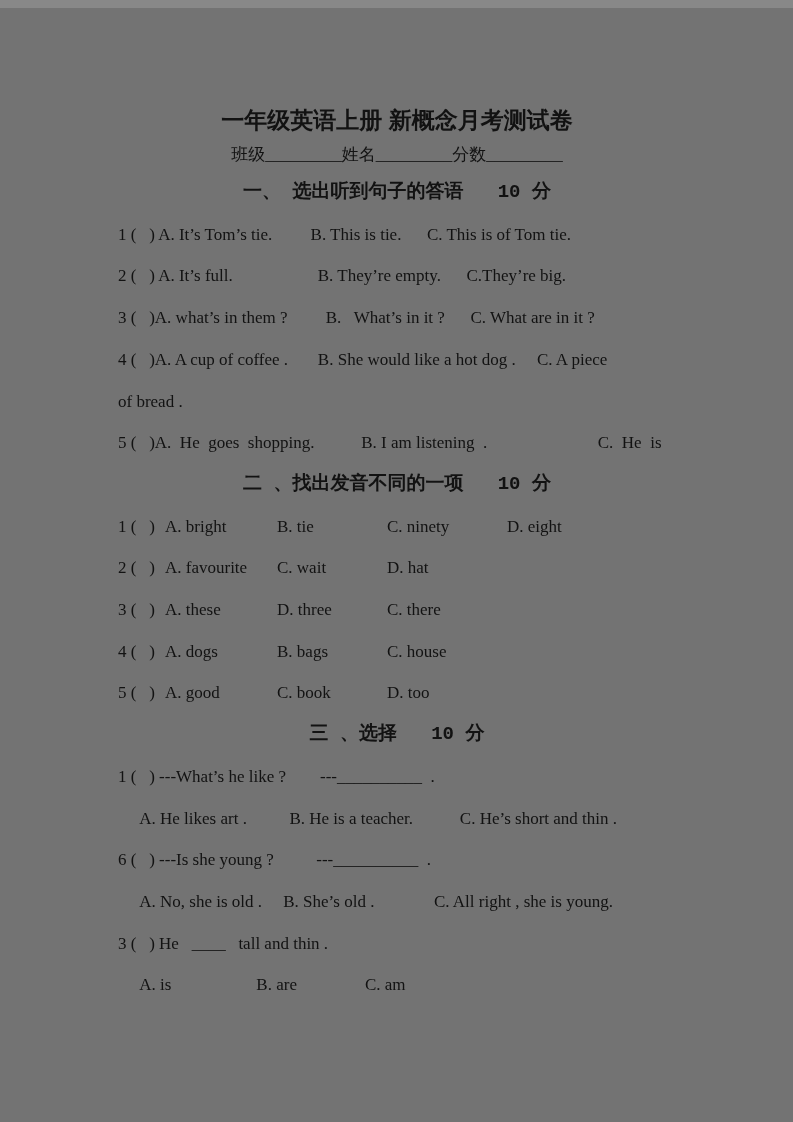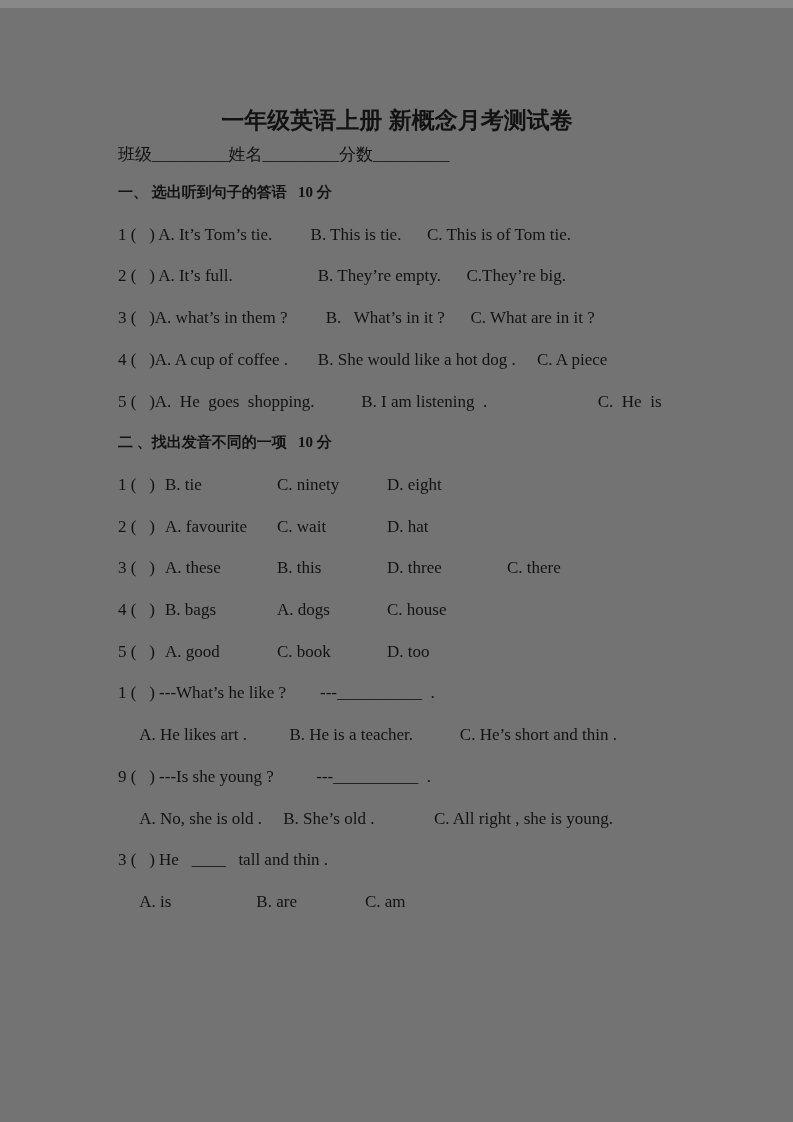--- a/index.html
+++ b/index.html
@@ -17,31 +17,32 @@
   }
   .doc-title {
     text-align:center;
     font-family:"Liberation Sans","DejaVu Sans",sans-serif;
     font-weight:bold;
     font-size:23px;
     line-height:33px;
     white-space:pre-wrap;
   }
   .name-line {
-    text-align:left;
+    text-align:center;
     font-size:17px;
     line-height:35px;
     white-space:pre-wrap;
   }
   .sec-h {
-    font-family:Liberation Serif, serif;
+    font-family:Liberation Mono, monospace;
     font-weight:bold;
-    font-size:15px;
+    font-size:19px;
     line-height:41.7px;
     white-space:pre-wrap;
+    text-align:center;
   }
   .line {
     line-height:41.7px;
     white-space:pre-wrap;
   }
   .opt-row {
     display:grid;
     grid-template-columns:47px 112px 110px 120px auto;
     line-height:41.7px;
   }
@@ -54,56 +55,58 @@
 
   <div class="doc-title">一年级英语上册 新概念月考测试卷</div>
 
   <div class="name-line">班级_________姓名_________分数_________</div>
 
   <div class="sec-h">一、 选出听到句子的答语   10 分</div>
   <div class="line">1 (   ) A. It’s Tom’s tie.         B. This is tie.      C. This is of Tom tie.</div>
   <div class="line">2 (   ) A. It’s full.                    B. They’re empty.      C.They’re big.</div>
   <div class="line">3 (   )A. what’s in them ?         B.   What’s in it ?      C. What are in it ?</div>
   <div class="line">4 (   )A. A cup of coffee .       B. She would like a hot dog .     C. A piece</div>
+  <div class="line">of bread .</div>
   <div class="line">5 (   )A.  He  goes  shopping.           B. I am listening  .                          C.  He  is</div>
 
   <div class="sec-h">二 、找出发音不同的一项   10 分</div>
 
   <div class="opt-row">
     <span>1 (   )</span>
+    <span>A. bright</span>
     <span>B. tie</span>
     <span>C. ninety</span>
     <span>D. eight</span>
   </div>
   <div class="opt-row">
     <span>2 (   )</span>
     <span>A. favourite</span>
     <span>C. wait</span>
     <span>D. hat</span>
   </div>
   <div class="opt-row">
     <span>3 (   )</span>
     <span>A. these</span>
-    <span>B. this</span>
     <span>D. three</span>
     <span>C. there</span>
   </div>
   <div class="opt-row">
     <span>4 (   )</span>
+    <span>A. dogs</span>
     <span>B. bags</span>
-    <span>A. dogs</span>
     <span>C. house</span>
   </div>
   <div class="opt-row">
     <span>5 (   )</span>
     <span>A. good</span>
     <span>C. book</span>
     <span>D. too</span>
   </div>
 
+  <div class="sec-h">三 、选择   10 分</div>
   <div class="line">1 (   ) ---What’s he like ?        ---__________  .</div>
   <div class="line">     A. He likes art .          B. He is a teacher.           C. He’s short and thin .</div>
-  <div class="line">9 (   ) ---Is she young ?          ---__________  .</div>
+  <div class="line">6 (   ) ---Is she young ?          ---__________  .</div>
   <div class="line">     A. No, she is old .     B. She’s old .              C. All right , she is young.</div>
   <div class="line">3 (   ) He   ____   tall and thin .</div>
   <div class="line">     A. is                    B. are                C. am</div>
 
 </div>
 
 </body></html>

